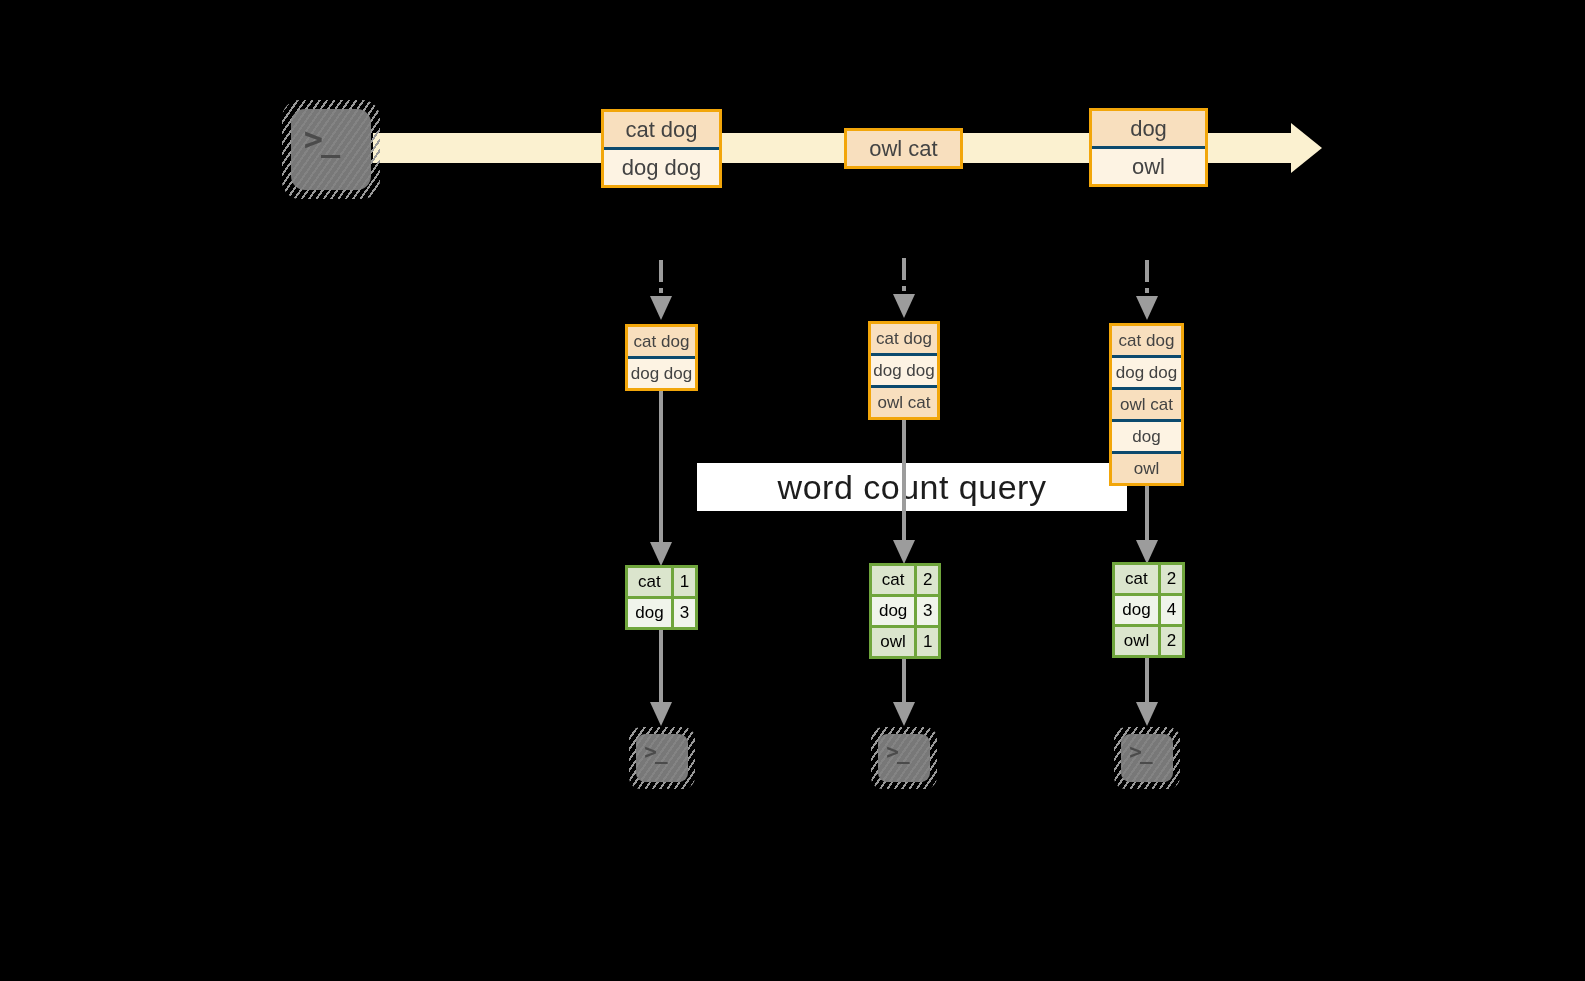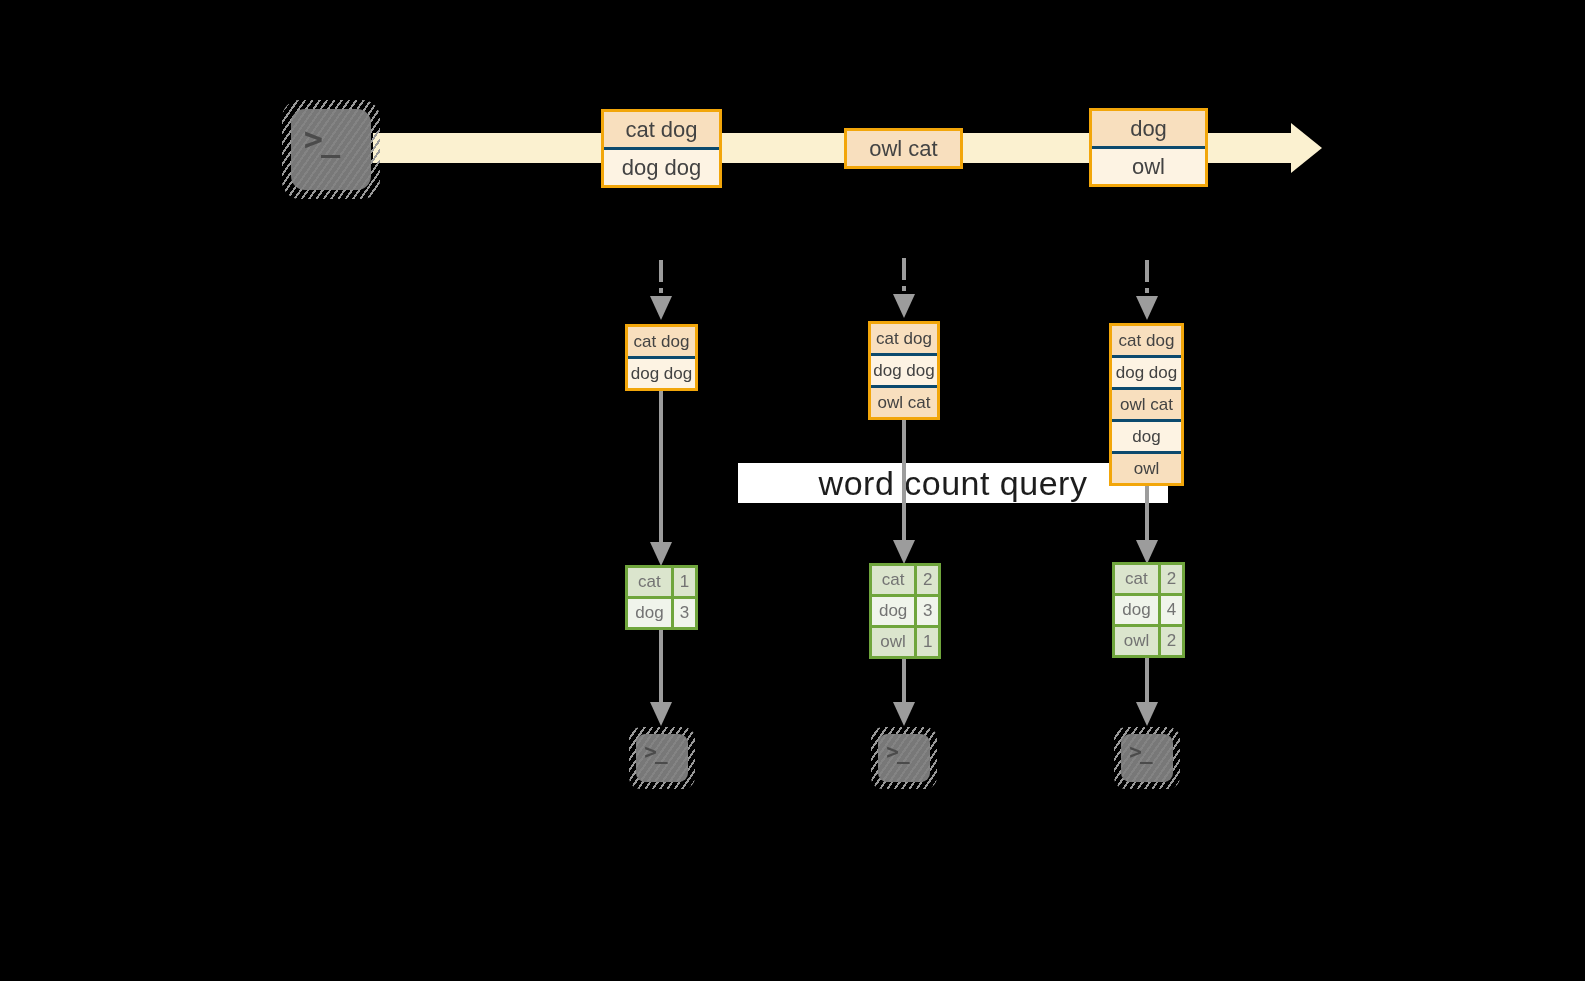--- a/index.html
+++ b/index.html
@@ -27,36 +27,36 @@
   
   .obox{position:absolute;border:3px solid #F2A60A;box-sizing:border-box;z-index:7;background:#F2A60A;}
   .obox .row{display:flex;align-items:center;justify-content:center;color:#434343;}
   .obox .row + .row{border-top:3px solid #0c4a6e;}
   .obox .row:nth-child(odd){background:#F8DFBE;}
   .obox .row:nth-child(even){background:#FDF3E3;}
   .ebox .row{height:35px;font-size:22px;}
   .sbox .row{height:29px;font-size:17px;}
   
   .gbox{position:absolute;border:3px solid #6FA53C;box-sizing:border-box;z-index:7;background:#6FA53C;}
-  .gbox .grow{display:flex;color:#737373;font-size:17px;}
+  .gbox .grow{display:flex;color:#000000;font-size:17px;}
   .gbox .grow + .grow{border-top:3px solid #6FA53C;}
   .gbox .grow:nth-child(odd) .cell{background:#DBE5CD;}
   .gbox .grow:nth-child(even) .cell{background:#F0F4EB;}
   .gbox .cell{height:28px;display:flex;align-items:center;justify-content:center;}
   .gbox .gword{flex:0 0 64%;}
   .gbox .gnum{flex:1;border-left:3px solid #6FA53C;}
   
   .vline{position:absolute;width:4px;background:#9C9C9C;z-index:6;}
   .vdash{position:absolute;width:4px;z-index:6;
     background:repeating-linear-gradient(to bottom,#9C9C9C 0 22px,rgba(0,0,0,0) 22px 28px);}
   .vhead{position:absolute;width:0;height:0;z-index:6;
     border-left:11px solid transparent;border-right:11px solid transparent;border-top:24px solid #9C9C9C;}
   
-  .query-label{position:absolute;left:697px;top:463px;width:430px;height:40px;background:#FFFFFF;z-index:5;
-    display:flex;align-items:center;justify-content:center;margin-left:41px;}
+  .query-label{position:absolute;left:697px;top:463px;width:430px;height:48px;background:#FFFFFF;z-index:5;
+    display:flex;align-items:center;justify-content:center;}
   .query-label span{font-size:34px;color:#1d1d1d;letter-spacing:0.5px;}
 </style>
 </head>
 <body>
 
 <div class="canvas">
 
   <div class="stream-band"></div>
   <div class="stream-head"></div>
 

